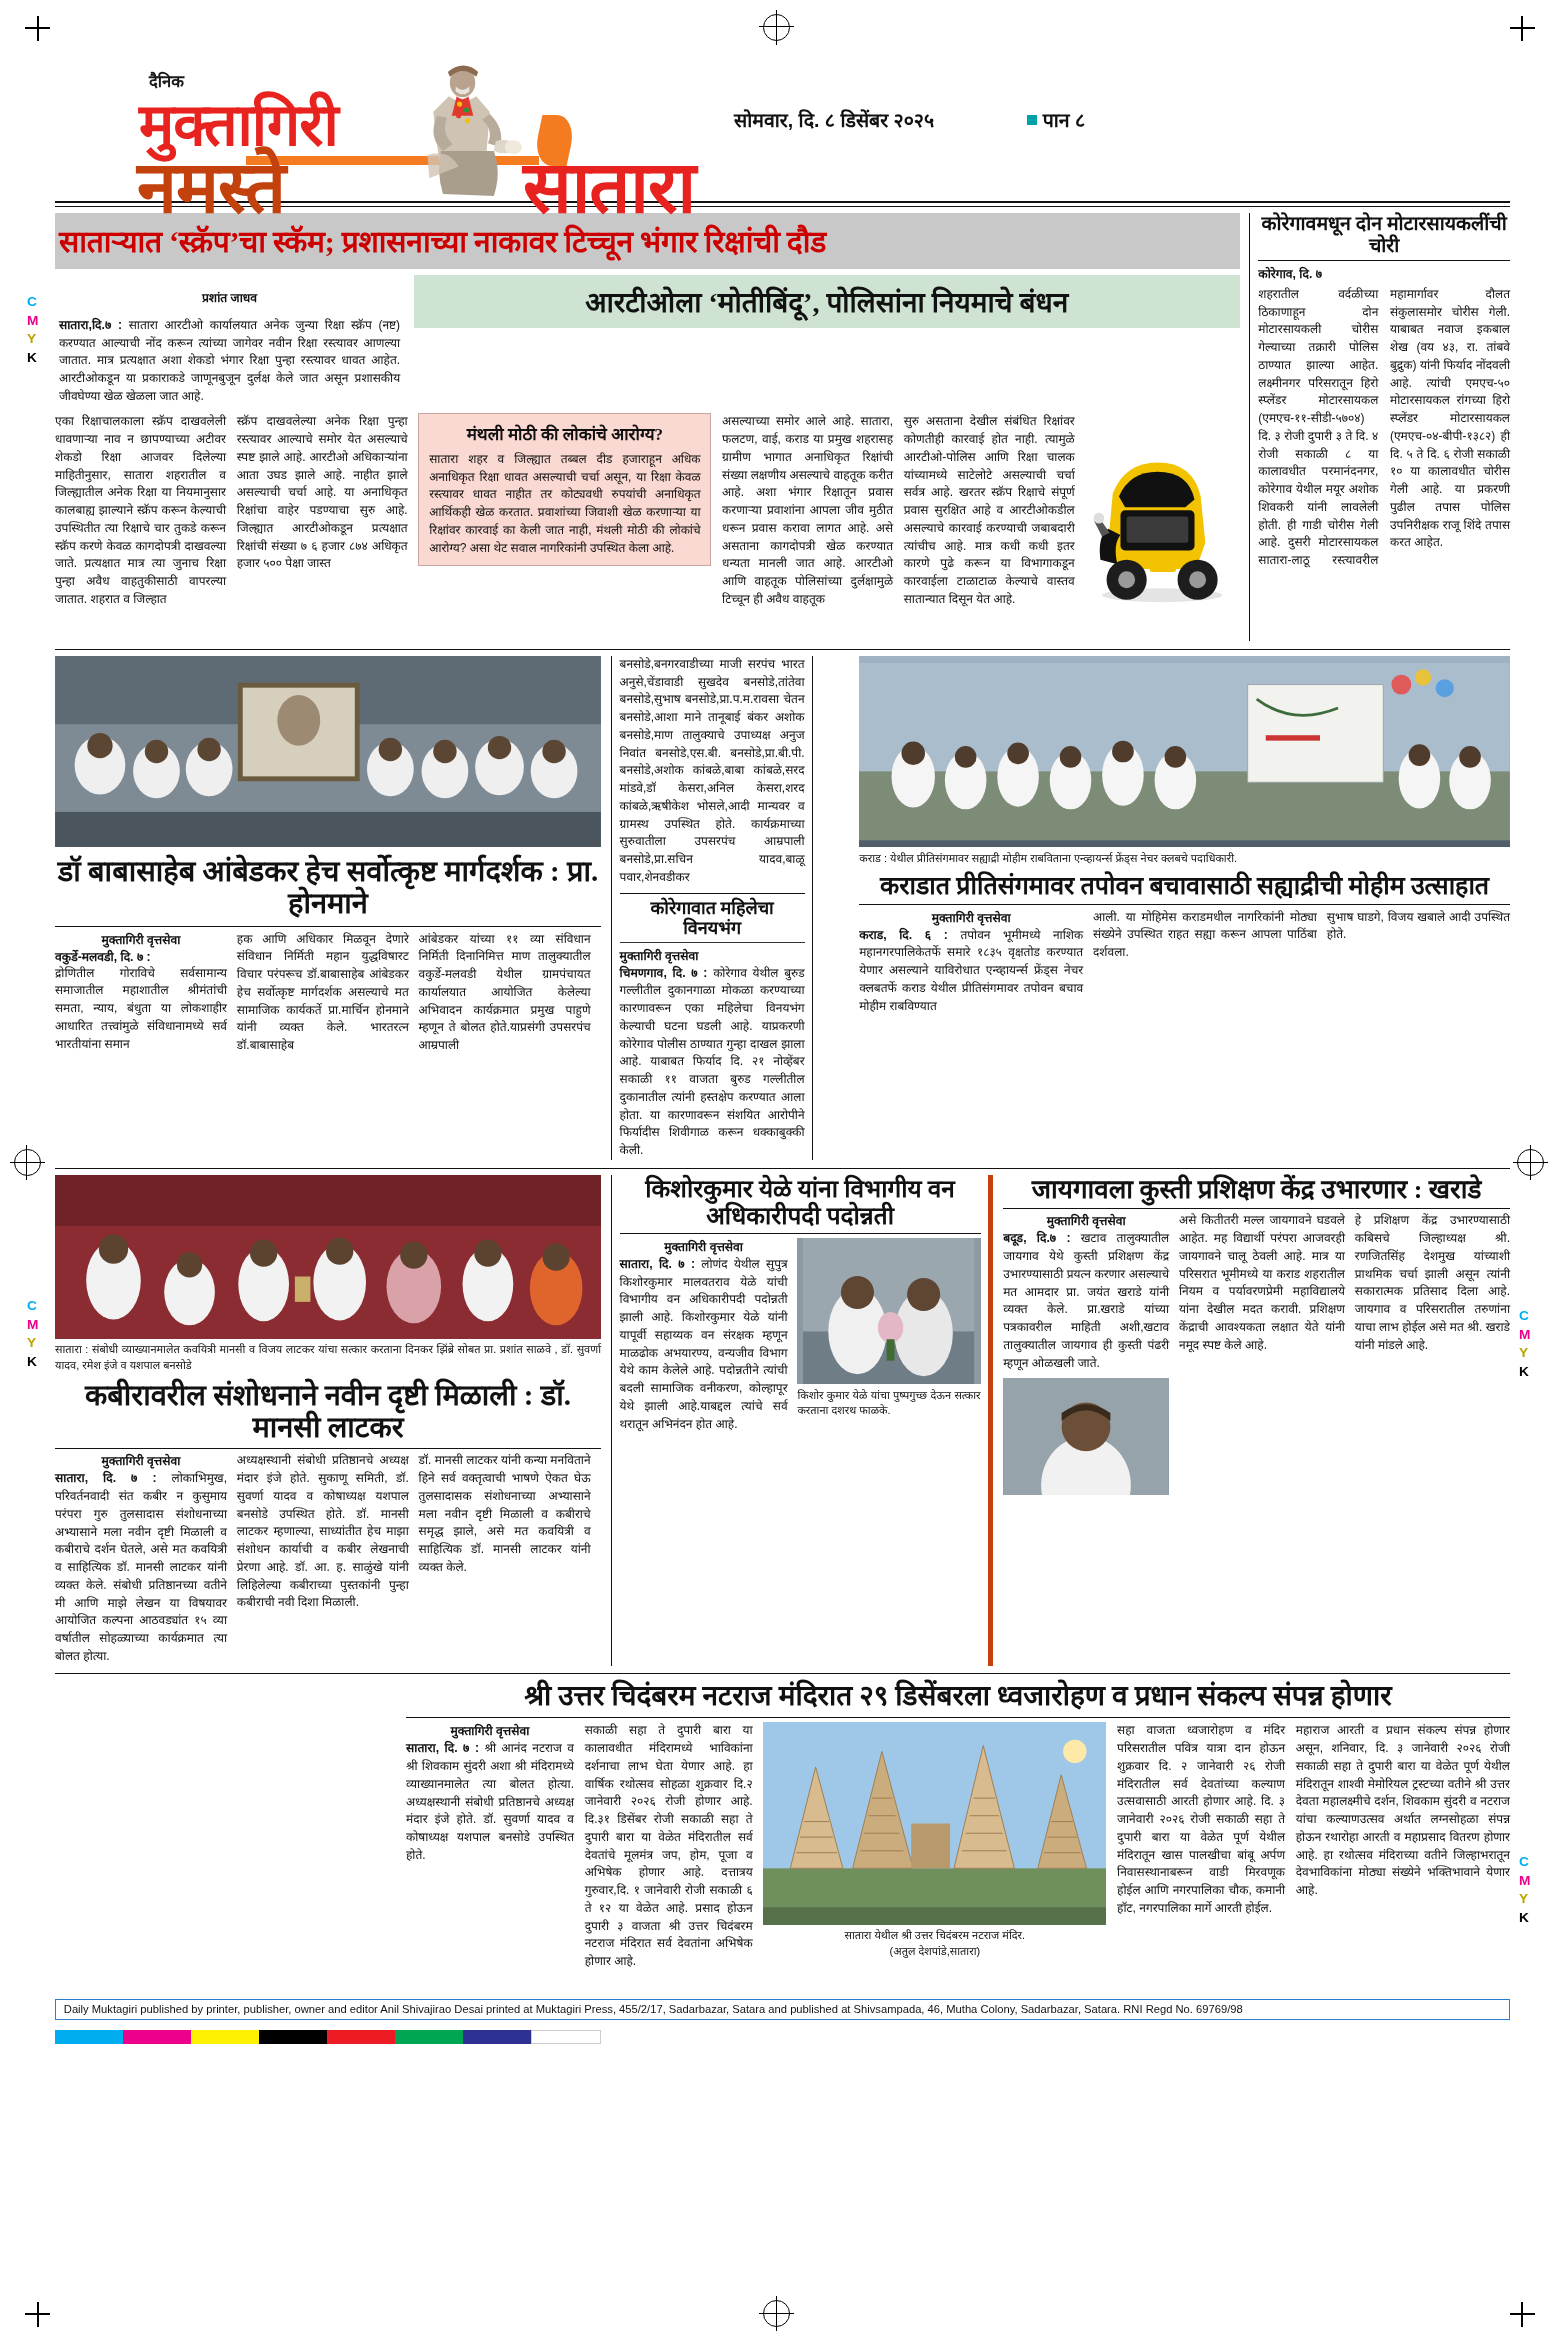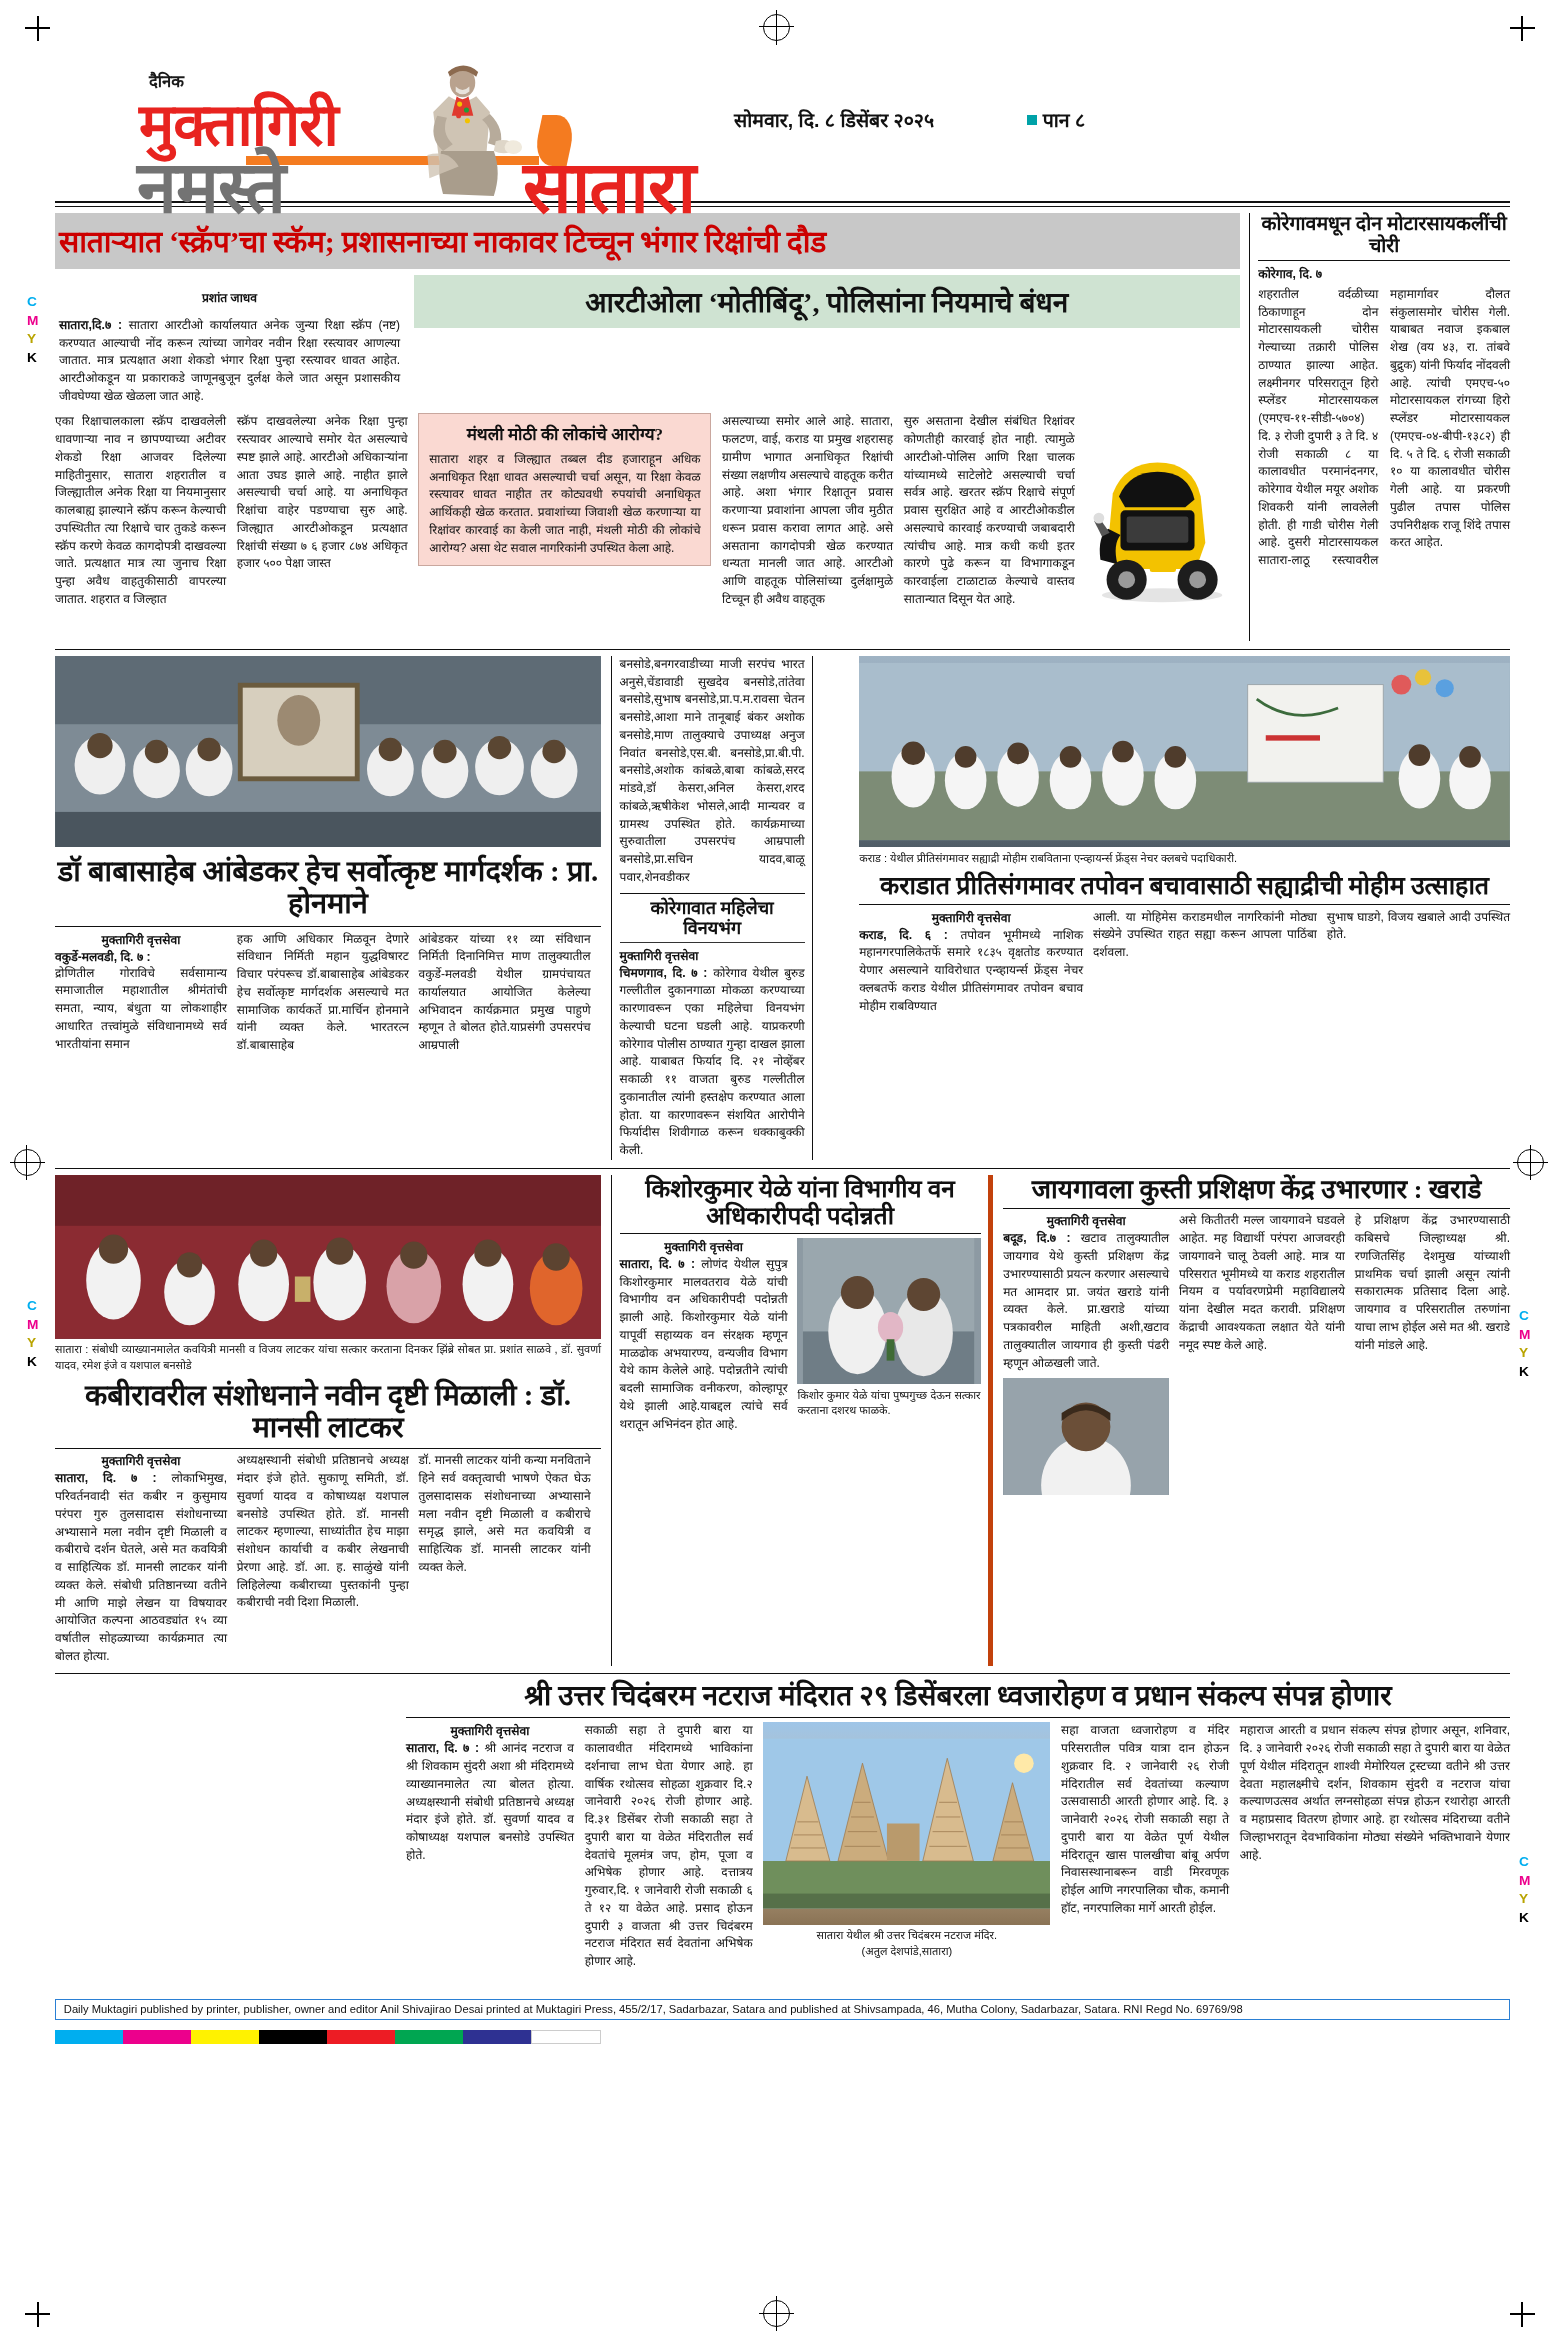--- a/index.html
+++ b/index.html
@@ -22,21 +22,21 @@
   .sheet{position:absolute;left:55px;top:55px;width:1455px;height:2224px;}
 
   
   .masthead{position:relative;height:146px;}
   .mh-daily{position:absolute;left:94px;top:13.7px;font-size:16.6px;font-weight:bold;color:#1a1a1a;}
   .mh-mukta{position:absolute;left:84px;top:27px;font-size:59px;font-weight:bold;color:#e8231f;letter-spacing:-1px;
             font-family:"Liberation Serif",serif;}
   .mh-swoosh{position:absolute;left:191px;top:101px;width:293px;height:8.8px;background:#f47b20;}
   .mh-swoosh:after{content:"";position:absolute;right:-33px;top:-41px;width:35px;height:51px;background:#f47b20;
             border-radius:0 60% 0 60%;transform:skewX(-12deg);}
-  .mh-namaste{position:absolute;left:82px;top:80px;font-size:72px;font-weight:bold;color:#737373;
+  .mh-namaste{position:absolute;left:82px;top:80px;font-size:72px;font-weight:bold;color:#c2410c;
             font-family:"Liberation Serif",serif;letter-spacing:-1px;}
   .mh-satara{position:absolute;left:468px;top:80px;font-size:72px;font-weight:bold;color:#e8231f;
             font-family:"Liberation Serif",serif;letter-spacing:-1px;}
   .mh-statue{position:absolute;left:347px;top:5.9px;width:125px;height:137px;}
   .mh-date{position:absolute;left:679px;top:51px;font-size:19.5px;font-weight:bold;color:#111;}
   .mh-page{position:absolute;left:972px;top:51px;font-size:19.5px;font-weight:bold;color:#111;}
   .mh-page .sq{display:inline-block;width:9.8px;height:9.8px;background:#00a2a8;margin-right:5.9px;vertical-align:2px;}
 
   
   .hl-red{background:#c8c8c8;color:#cc0000;font-family:"Liberation Serif",serif;font-weight:bold;
@@ -421,21 +421,21 @@
       <div class="rule" style="margin:4.9px 0 4.9px;"></div>
       <div style="display:flex;gap:10.7px;">
         <div style="width:168px;">
           <div class="byline">मुक्तागिरी वृत्तसेवा</div>
           <div class="body">
             <span class="dateline">सातारा, दि. ७ :</span>
             <span>श्री आनंद नटराज व श्री शिवकाम सुंदरी अशा श्री मंदिरामध्ये व्याख्यानमालेत त्या बोलत होत्या. अध्यक्षस्थानी संबोधी प्रतिष्ठानचे अध्यक्ष मंदार इंजे होते. डॉ. सुवर्णा यादव व कोषाध्यक्ष यशपाल बनसोडे उपस्थित होते.</span>
           </div>
         </div>
         <div style="width:168px;" class="body">सकाळी सहा ते दुपारी बारा या कालावधीत मंदिरामध्ये भाविकांना दर्शनाचा लाभ घेता येणार आहे. हा वार्षिक रथोत्सव सोहळा शुक्रवार दि.२ जानेवारी २०२६ रोजी होणार आहे. दि.३१ डिसेंबर रोजी सकाळी सहा ते दुपारी बारा या वेळेत मंदिरातील सर्व देवतांचे मूलमंत्र जप, होम, पूजा व अभिषेक होणार आहे. दत्तात्रय गुरुवार,दि. १ जानेवारी रोजी सकाळी ६ ते १२ या वेळेत आहे. प्रसाद होऊन दुपारी ३ वाजता श्री उत्तर चिदंबरम नटराज मंदिरात सर्व देवतांना अभिषेक होणार आहे.</div>
-        <div style="width:287px;">
+        <div style="width:343px;">
           <div class="photo ph-temple" style="height:203px;">
             <svg viewBox="0 0 352 208" style="width:100%;height:100%;">
               <rect width="352" height="208" fill="#9fc8e8"></rect>
               <rect x="0" y="150" width="352" height="58" fill="#6f8f5c"></rect>
               <path d="M28 150 l26 -104 28 104z" fill="#d8bb8e" stroke="#9e7d52"></path>
               <path d="M92 150 l30 -120 32 120z" fill="#cbac7d" stroke="#9e7d52"></path>
               <path d="M196 150 l30 -126 32 126z" fill="#d8bb8e" stroke="#9e7d52"></path>
               <path d="M282 150 l24 -96 26 96z" fill="#cbac7d" stroke="#9e7d52"></path>
               <g stroke="#9e7d52" fill="none">
                 <path d="M34 134 h42 M38 118 h34 M42 102 h26"></path>

